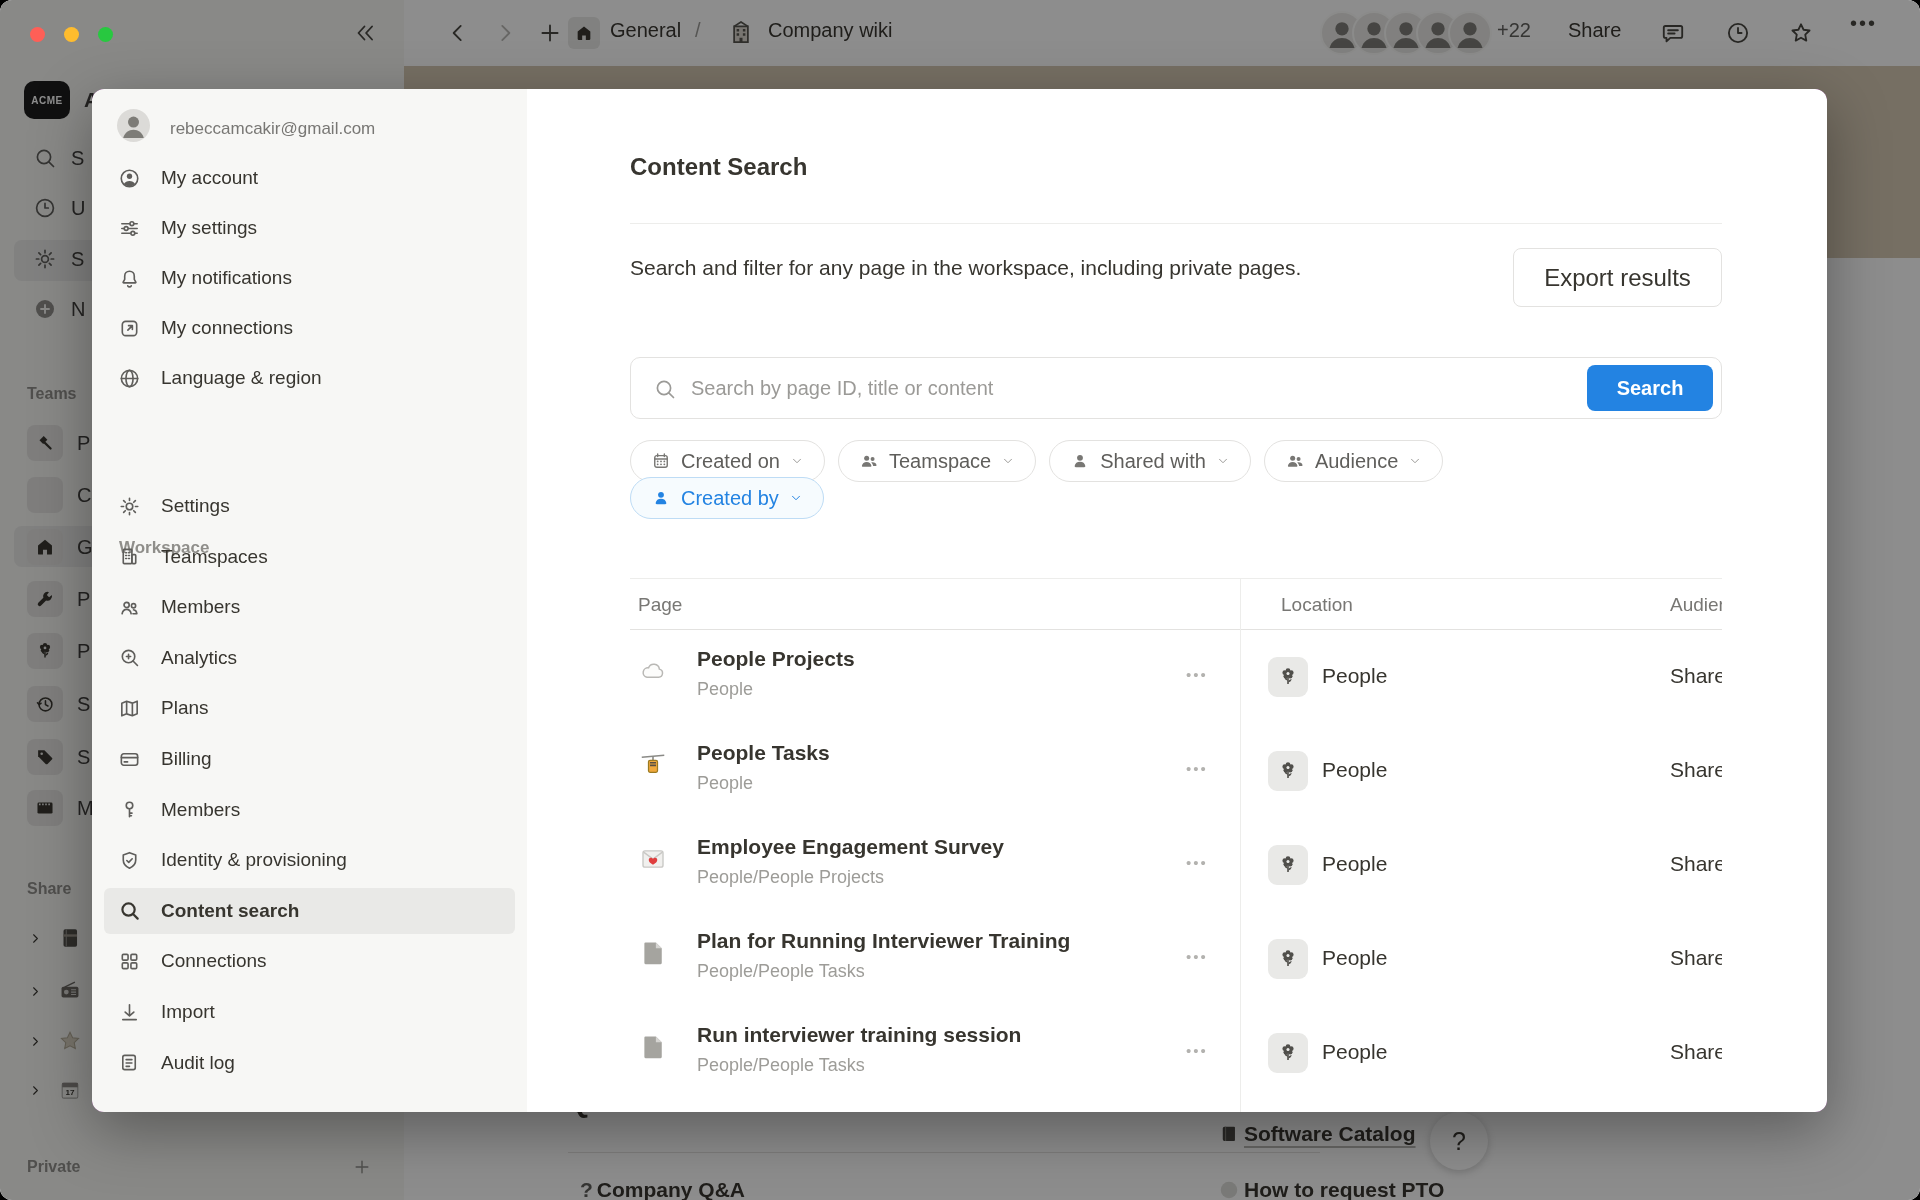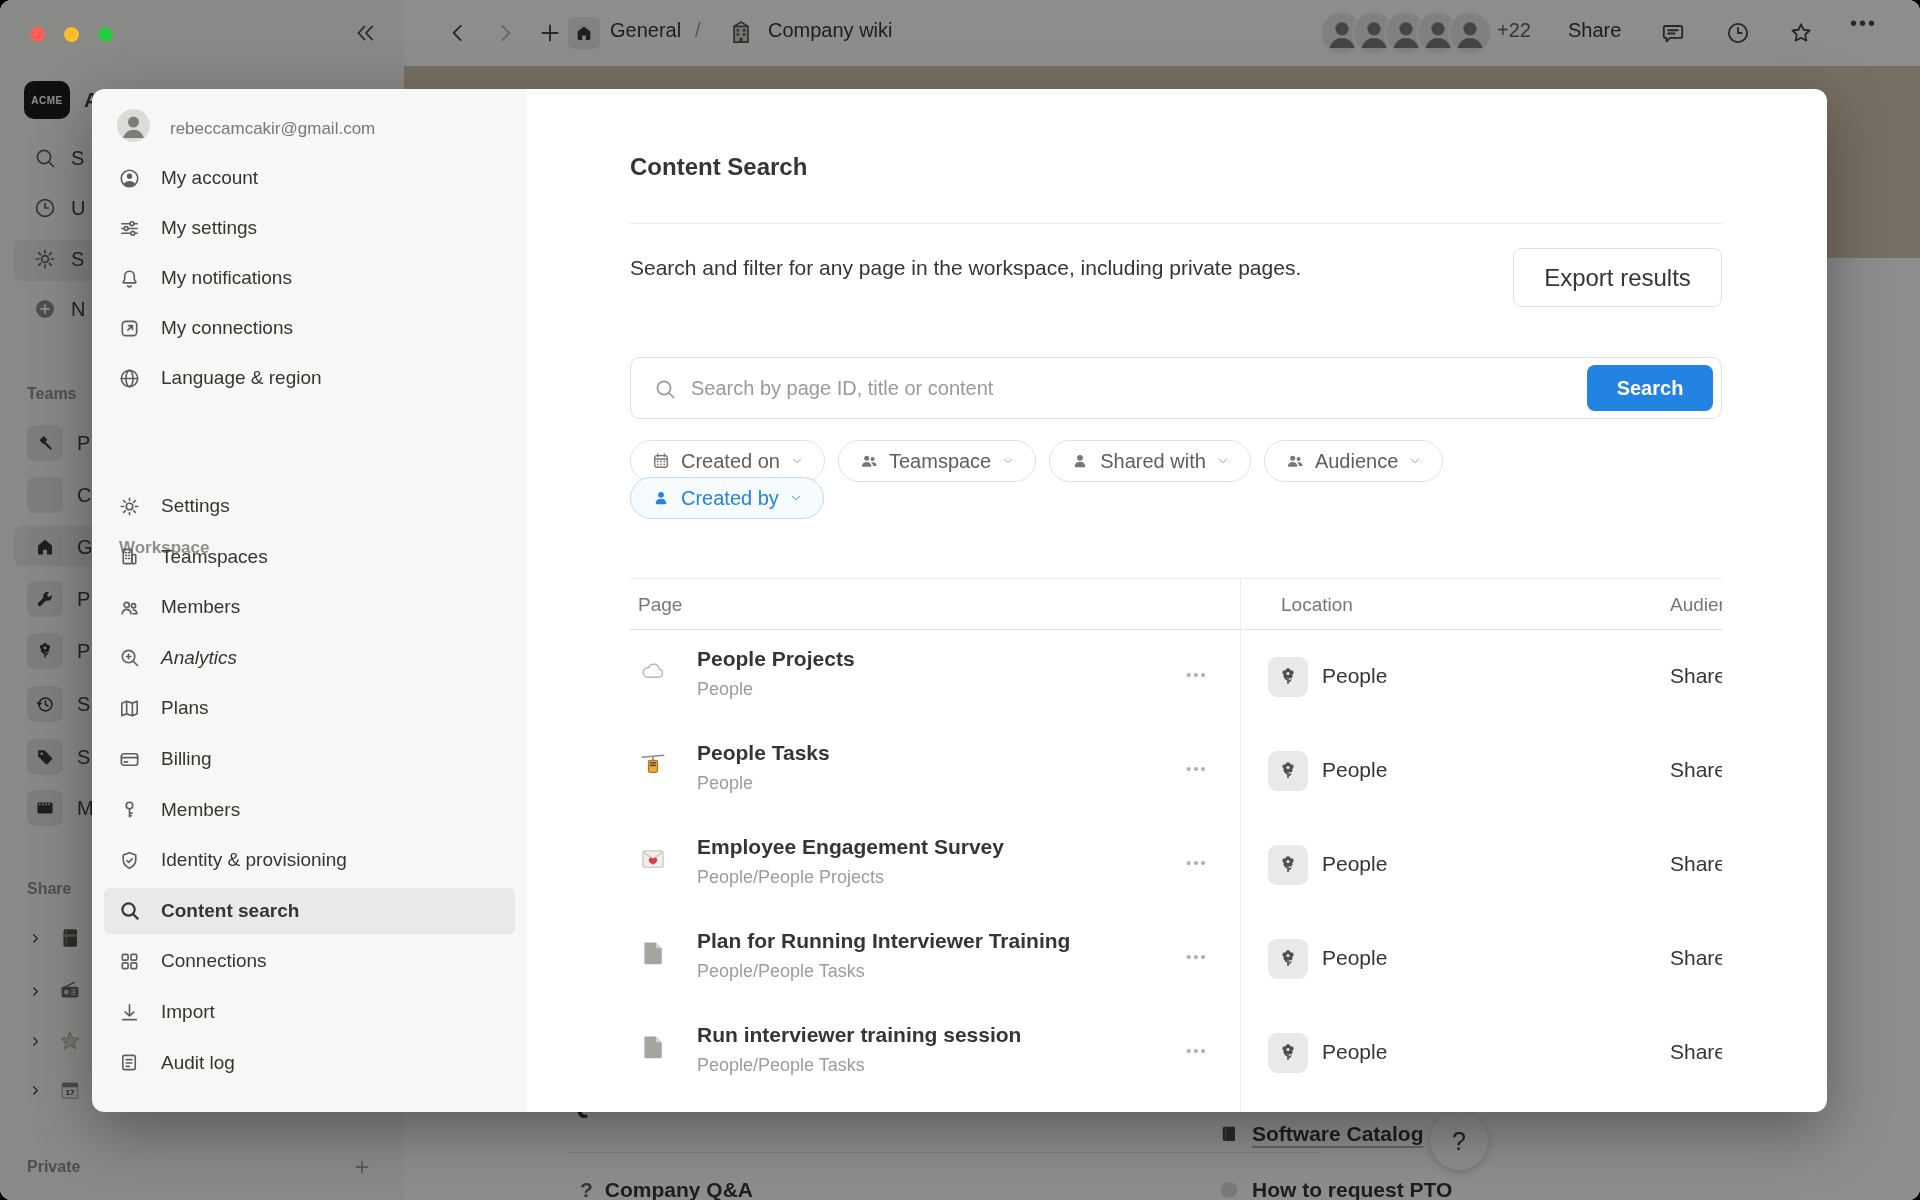--- a/index.html
+++ b/index.html
@@ -27,21 +27,21 @@
 
   
   .tb-ic{position:absolute;top:20px;width:26px;height:26px;color:#46453f;}
   .tb-text{position:absolute;top:19px;font-size:20px;color:#37352f;}
   .avatar{position:absolute;top:11px;width:44px;height:44px;border-radius:50%;background:#e9e8e5;border:2px solid #fbfbfa;overflow:hidden;}
   .avatar svg{width:100%;height:100%;}
 
   
   .qa-h{position:absolute;font-size:29px;font-weight:700;color:#37352f;}
   .qa-div{position:absolute;height:1px;background:#e3e2e0;}
-  .link-row{position:absolute;display:flex;align-items:center;gap:12px;font-size:21px;font-weight:600;color:#37352f;}
+  .link-row{position:absolute;display:flex;align-items:center;gap:4px;font-size:21px;font-weight:600;color:#37352f;}
   #fab{position:absolute;left:1026px;top:1112px;width:58px;height:58px;border-radius:50%;background:#fff;
        box-shadow:0 2px 8px rgba(0,0,0,.2);display:flex;align-items:center;justify-content:center;
        font-size:25px;color:#37352f;}
 
   
   #overlay{position:absolute;inset:0;background:rgba(5,5,5,.455);z-index:50;}
 
   
   #modal{position:absolute;left:92px;top:89px;width:1735px;height:1023px;background:#701a75;border-radius:12px;
          box-shadow:0 18px 60px rgba(0,0,0,.35);z-index:100;display:flex;overflow:hidden;justify-content:flex-end;}
@@ -508,21 +508,21 @@
           <div class="menu-row" style="top: 495.2px;">
             <span class="icon">
               <svg viewBox="0 0 24 24" fill="none" stroke="currentColor" stroke-width="1.7" stroke-linecap="round" stroke-linejoin="round">
                 <circle cx="9" cy="9.3" r="2.7"></circle>
                 <circle cx="16.2" cy="10.2" r="2.2"></circle>
                 <path d="M4.3 18.5c.6-2.9 2.4-4.5 4.7-4.5s4.1 1.6 4.7 4.5M15.6 18.5h4.1c-.3-2.4-1.6-3.9-3.5-4.1"></path>
               </svg>
             </span>
             <span>Members</span>
           </div>
-          <div class="menu-row" style="top: 545.8px; font-style: italic;">
+          <div class="menu-row" style="top: 545.8px;">
             <span class="icon">
               <svg viewBox="0 0 24 24" fill="none" stroke="currentColor" stroke-width="1.7" stroke-linecap="round" stroke-linejoin="round">
                 <circle cx="11" cy="11" r="6.5"></circle>
                 <path d="M15.7 15.7L20.3 20.3M11 8.8v4.4M8.8 11h4.4"></path>
               </svg>
             </span>
             <span>Analytics</span>
           </div>
           <div class="menu-row" style="top: 596.4px;">
             <span class="icon">

